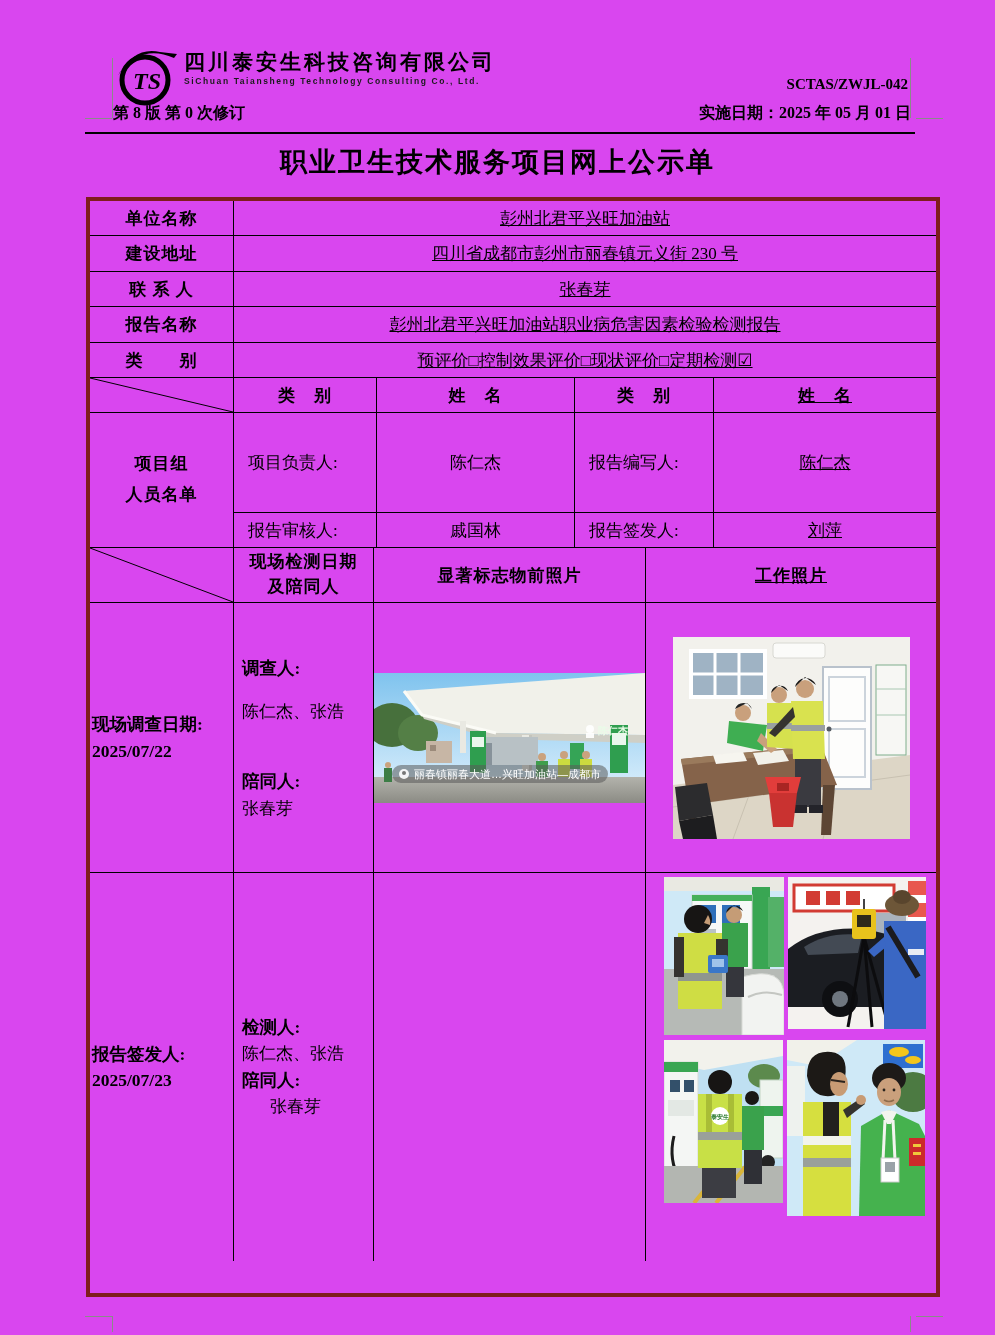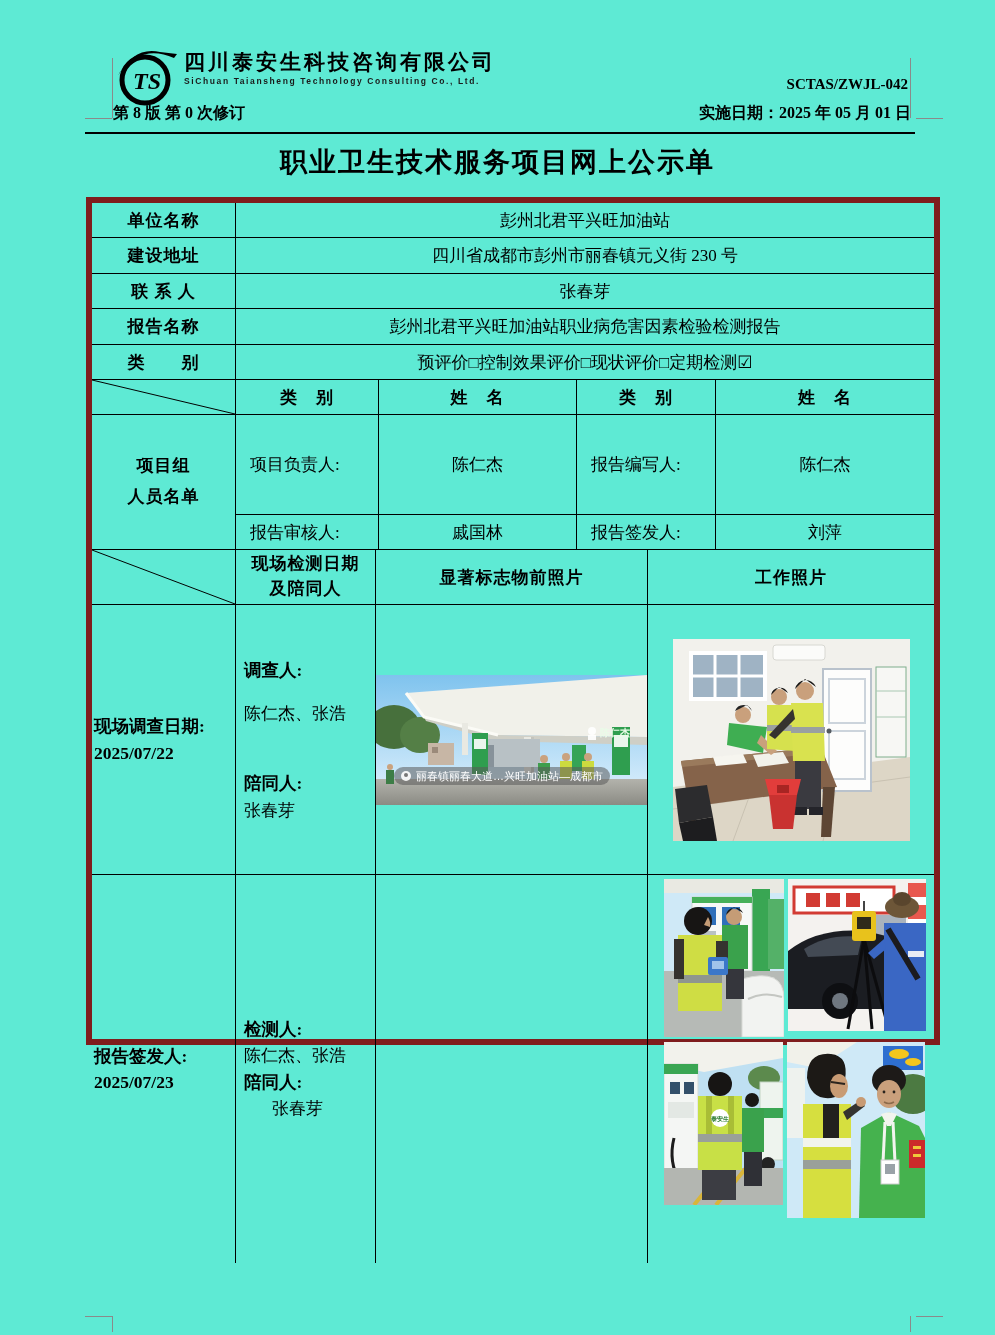--- a/index.html
+++ b/index.html
@@ -1,41 +1,41 @@
 <!DOCTYPE html>
 <html><head>
 <meta charset="utf-8">
 <style>
   html,body{margin:0;padding:0;background:#fff;}
-  .page{position:relative;width:995px;height:1335px;background:#5eead4;overflow:hidden;
+  .page{position:relative;width:995px;height:1335px;background:#d946ef;overflow:hidden;
         font-family:"Liberation Serif","DejaVu Serif",serif;color:#000;}
 
   
   .logo-wrap{position:absolute;left:116px;top:50px;display:flex;align-items:flex-start;}
   .logo-text{margin-left:6px;}
   .company-cn{font-family:"Liberation Sans","DejaVu Sans",sans-serif;font-weight:700;
               font-size:21px;letter-spacing:3px;line-height:1.15;}
   .company-en{font-family:"Liberation Sans","DejaVu Sans",sans-serif;font-weight:700;
               font-size:8.5px;letter-spacing:1.6px;color:#1a1a1a;margin-top:2px;}
   .revision{position:absolute;left:113px;top:103px;font-size:16px;font-weight:700;}
   .doc-code{position:absolute;right:87px;top:76px;font-size:15px;font-weight:700;}
   .impl-date{position:absolute;right:84px;top:103px;font-size:16px;font-weight:700;}
   .header-rule{position:absolute;left:85px;top:132px;width:830px;height:2px;background:#000;}
   .mark{position:absolute;background:#8a8a8a;}
   .title{position:absolute;left:0;top:144px;width:100%;text-align:center;
          font-size:27px;font-weight:700;letter-spacing:2px;margin:0;}
 
   
-  .doc-table{position:absolute;left:86px;top:197px;width:854px;height:848px;
-             border:6px solid #7f1d1d;box-sizing:border-box;}
+  .doc-table{position:absolute;left:86px;top:197px;width:854px;height:1100px;
+             border:4px solid #7f1d1d;box-sizing:border-box;}
   .band{display:grid;}
   .cell{display:flex;align-items:center;justify-content:center;box-sizing:border-box;
         border-right:1px solid #000;border-bottom:1px solid #000;font-size:17px;
         position:relative;overflow:hidden;}
-  .noR{border-right:none;} .noB{border-bottom:none;}
+  .noR{border-right:none;text-decoration:underline;} .noB{border-bottom:none;}
   .lbl{font-weight:700;letter-spacing:1px;}
   .ml{white-space:pre-line;text-align:center;line-height:1.8;}
   .diag svg{position:absolute;left:0;top:0;width:100%;height:100%;}
   .opts{display:flex;}
   .rolecell{justify-content:flex-start;padding-left:14px;}
 
   .b1{grid-template-columns:144px 1fr;}
   .b1r{grid-template-columns:144px 352px 108px 1fr;}
   .b2{grid-template-columns:144px 143px 198px 139px 1fr;grid-template-rows:35px 100px 35px;}
   .b34{grid-template-columns:144px 140px 272px 1fr;}

